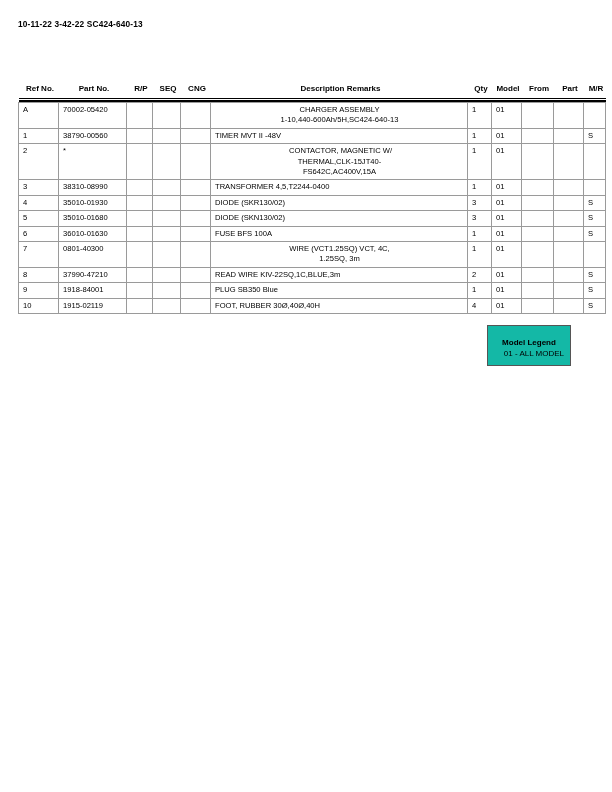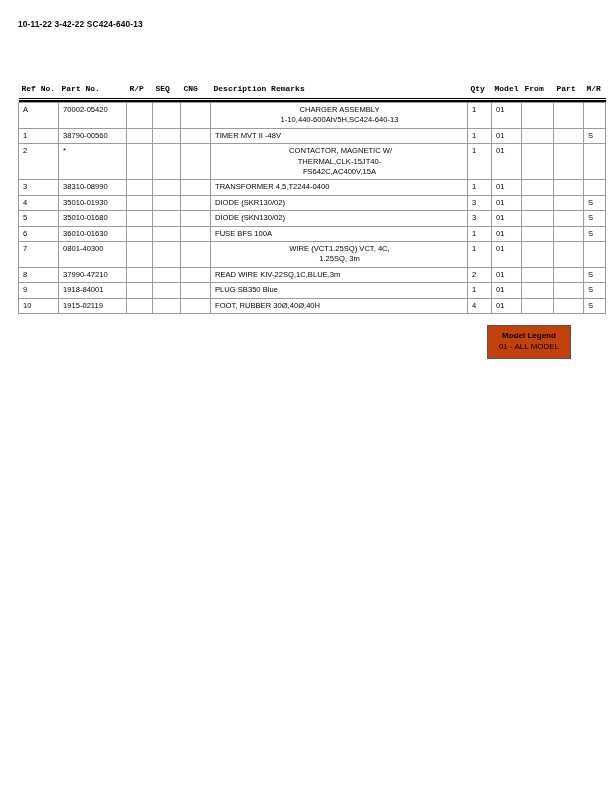--- a/index.html
+++ b/index.html
@@ -55,26 +55,25 @@
   table.parts {
     border-collapse: collapse;
     table-layout: fixed;
     width: 567px;
     font-size: 7.6px;
   }
 
   table.parts thead th {
     font-size: 8px;
     font-weight: bold;
-    text-align: left;
+    text-align: center;
     padding: 0 0 5px 3px;
     border: none;
     vertical-align: bottom;
     white-space: nowrap;
-    font-family: Liberation Mono, monospace;
   }
 
   table.parts thead tr.head-row {
     border-bottom: none;
   }
 
   
   tr.rule-row td {
     padding: 0;
     height: 4px;
@@ -114,35 +113,35 @@
 
   .desc-line { display: block; white-space: pre; text-align: center; }
 
   
   .legend {
     position: absolute;
     left: 487px;
     top: 325px;
     width: 84px;
     border: 1px solid #555;
-    background: #c2410c;
-    padding: 4px 6px 5px 6px;
+    background: #14b8a6;
+    padding: 11px 6px 5px 6px;
     box-sizing: border-box;
   }
   .legend-title {
     font-size: 8px;
     font-weight: bold;
     text-align: center;
     line-height: 11px;
     white-space: nowrap;
   }
   .legend-entry {
     font-size: 8px;
     line-height: 12px;
-    text-align: center;
+    text-align: right;
     white-space: nowrap;
   }
 </style>
 </head>
 <body>
 
 <div class="page">
 
   <div class="doc-id">10-11-22 3-42-22 SC424-640-13</div>
 

